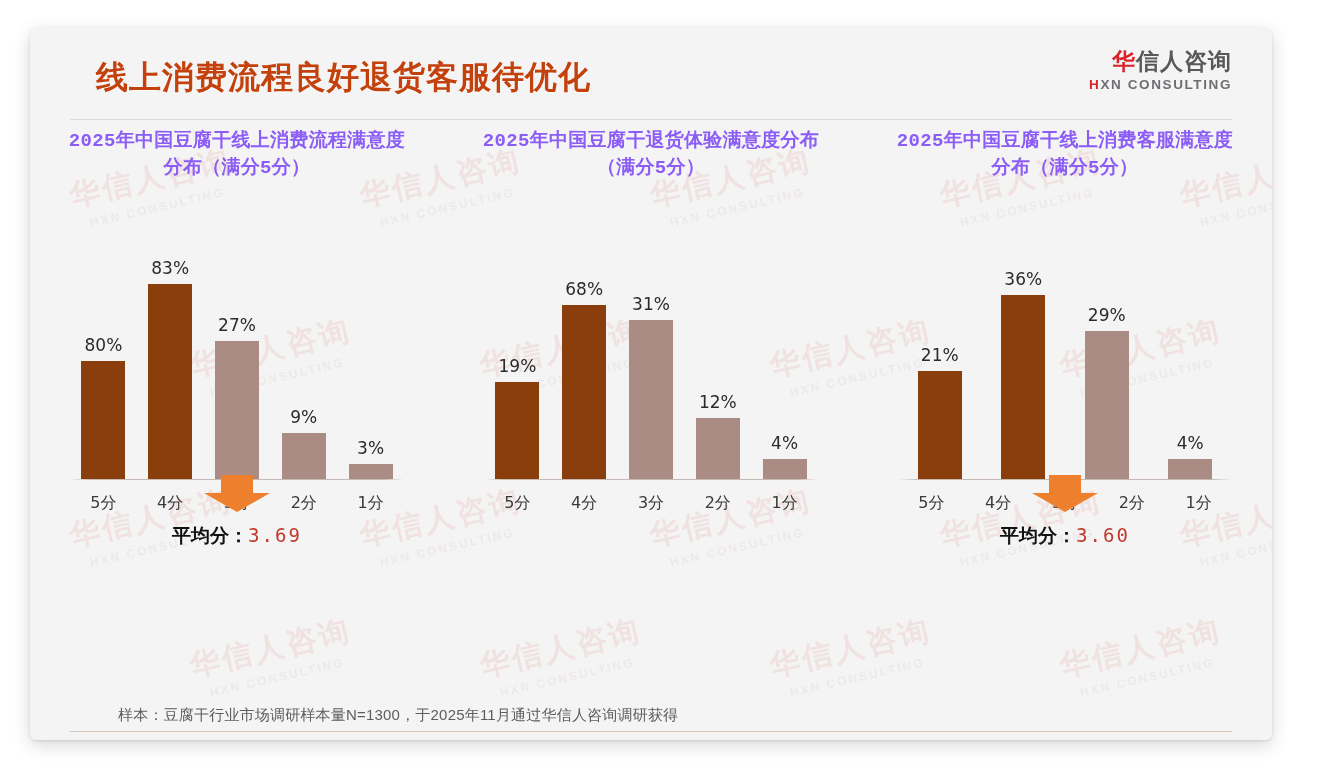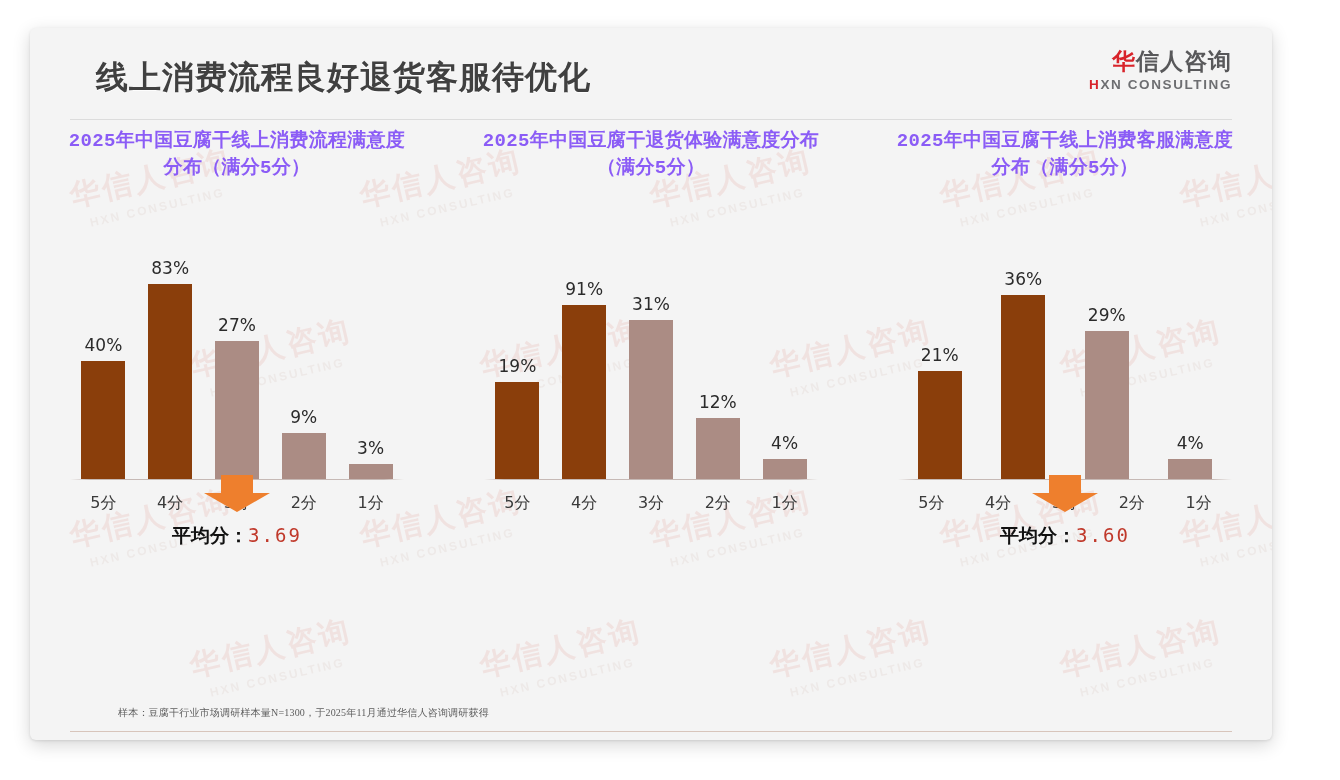--- a/index.html
+++ b/index.html
@@ -36,21 +36,21 @@
   .wm .wm-en {
     font-size: 12px; font-weight: 700; letter-spacing: 2.2px;
     color: #dfd0cc; margin-top: 2px;
   }
 
   
   .header { position: absolute; left:0; top:0; width:100%; height: 92px; z-index: 3; }
   .slide-title {
     position: absolute; left: 66px; top: 28px;
     font-size: 32px; font-weight: 700; letter-spacing: 1px;
-    color: #404040;
+    color: #c2410c;
     font-family: "DejaVu Sans", "Liberation Sans", sans-serif;
     text-shadow: 0 1px 0 rgba(255,255,255,.8);
   }
   .header-rule {
     position: absolute; left: 40px; right: 40px; top: 91px;
     height: 1px; background: #dcdcdc;
   }
   .logo { position: absolute; right: 40px; top: 20px; text-align: right; }
   .logo-cn {
     font-size: 23px; font-weight: 700; letter-spacing: 1px; line-height: 1.15;
@@ -125,22 +125,22 @@
   }
   .avg-text .num {
     color: #c0392b; font-weight: 400; letter-spacing: 2px;
     font-family: "DejaVu Sans Mono", "Liberation Mono", monospace;
     font-size: 19px;
   }
 
   
   .footnote {
     position: absolute; left: 88px; top: 678px; z-index: 3;
-    font-size: 10px; color: #5d5d5d; letter-spacing: .2px;
-    font-family: Liberation Serif, serif;
+    font-size: 15px; color: #5d5d5d; letter-spacing: .2px;
+    font-family: Liberation Sans, sans-serif;
   }
   .footer-rule {
     position: absolute; left: 40px; right: 40px; top: 703px; height: 1px;
     background: #d8c5bb; z-index: 3;
   }
   .footer { position: absolute; left: 0; right: 0; top: 706px; height: 36px; z-index: 3; }
 </style>
 </head>
 <body>
 
@@ -229,21 +229,21 @@
     </div>
     <div class="header-rule"></div>
   </div>
 
   <div class="charts" id="charts">
       <div class="panel">
         <div class="panel-title">2025年中国豆腐干线上消费流程满意度分布（满分5分）</div>
         <div class="plot">
           <div class="bars">
             <div class="barwrap">
-              <div class="bar-value">40%</div>
+              <div class="bar-value">80%</div>
               <div class="bar" style="height: 118px; background: rgb(138, 62, 11);"></div>
             </div>
             <div class="barwrap">
               <div class="bar-value">83%</div>
               <div class="bar" style="height: 195px; background: rgb(138, 62, 11);"></div>
             </div>
             <div class="barwrap">
               <div class="bar-value">27%</div>
               <div class="bar light" style="height: 138px; background: rgb(171, 140, 132);"></div>
             </div>
@@ -274,21 +274,21 @@
       </div>
       <div class="panel">
         <div class="panel-title">2025年中国豆腐干退货体验满意度分布（满分5分）</div>
         <div class="plot">
           <div class="bars">
             <div class="barwrap">
               <div class="bar-value">19%</div>
               <div class="bar" style="height: 97px; background: rgb(138, 62, 11);"></div>
             </div>
             <div class="barwrap">
-              <div class="bar-value">91%</div>
+              <div class="bar-value">68%</div>
               <div class="bar" style="height: 174px; background: rgb(138, 62, 11);"></div>
             </div>
             <div class="barwrap">
               <div class="bar-value">31%</div>
               <div class="bar light" style="height: 159px; background: rgb(171, 140, 132);"></div>
             </div>
             <div class="barwrap">
               <div class="bar-value">12%</div>
               <div class="bar light" style="height: 61px; background: rgb(171, 140, 132);"></div>
             </div>

